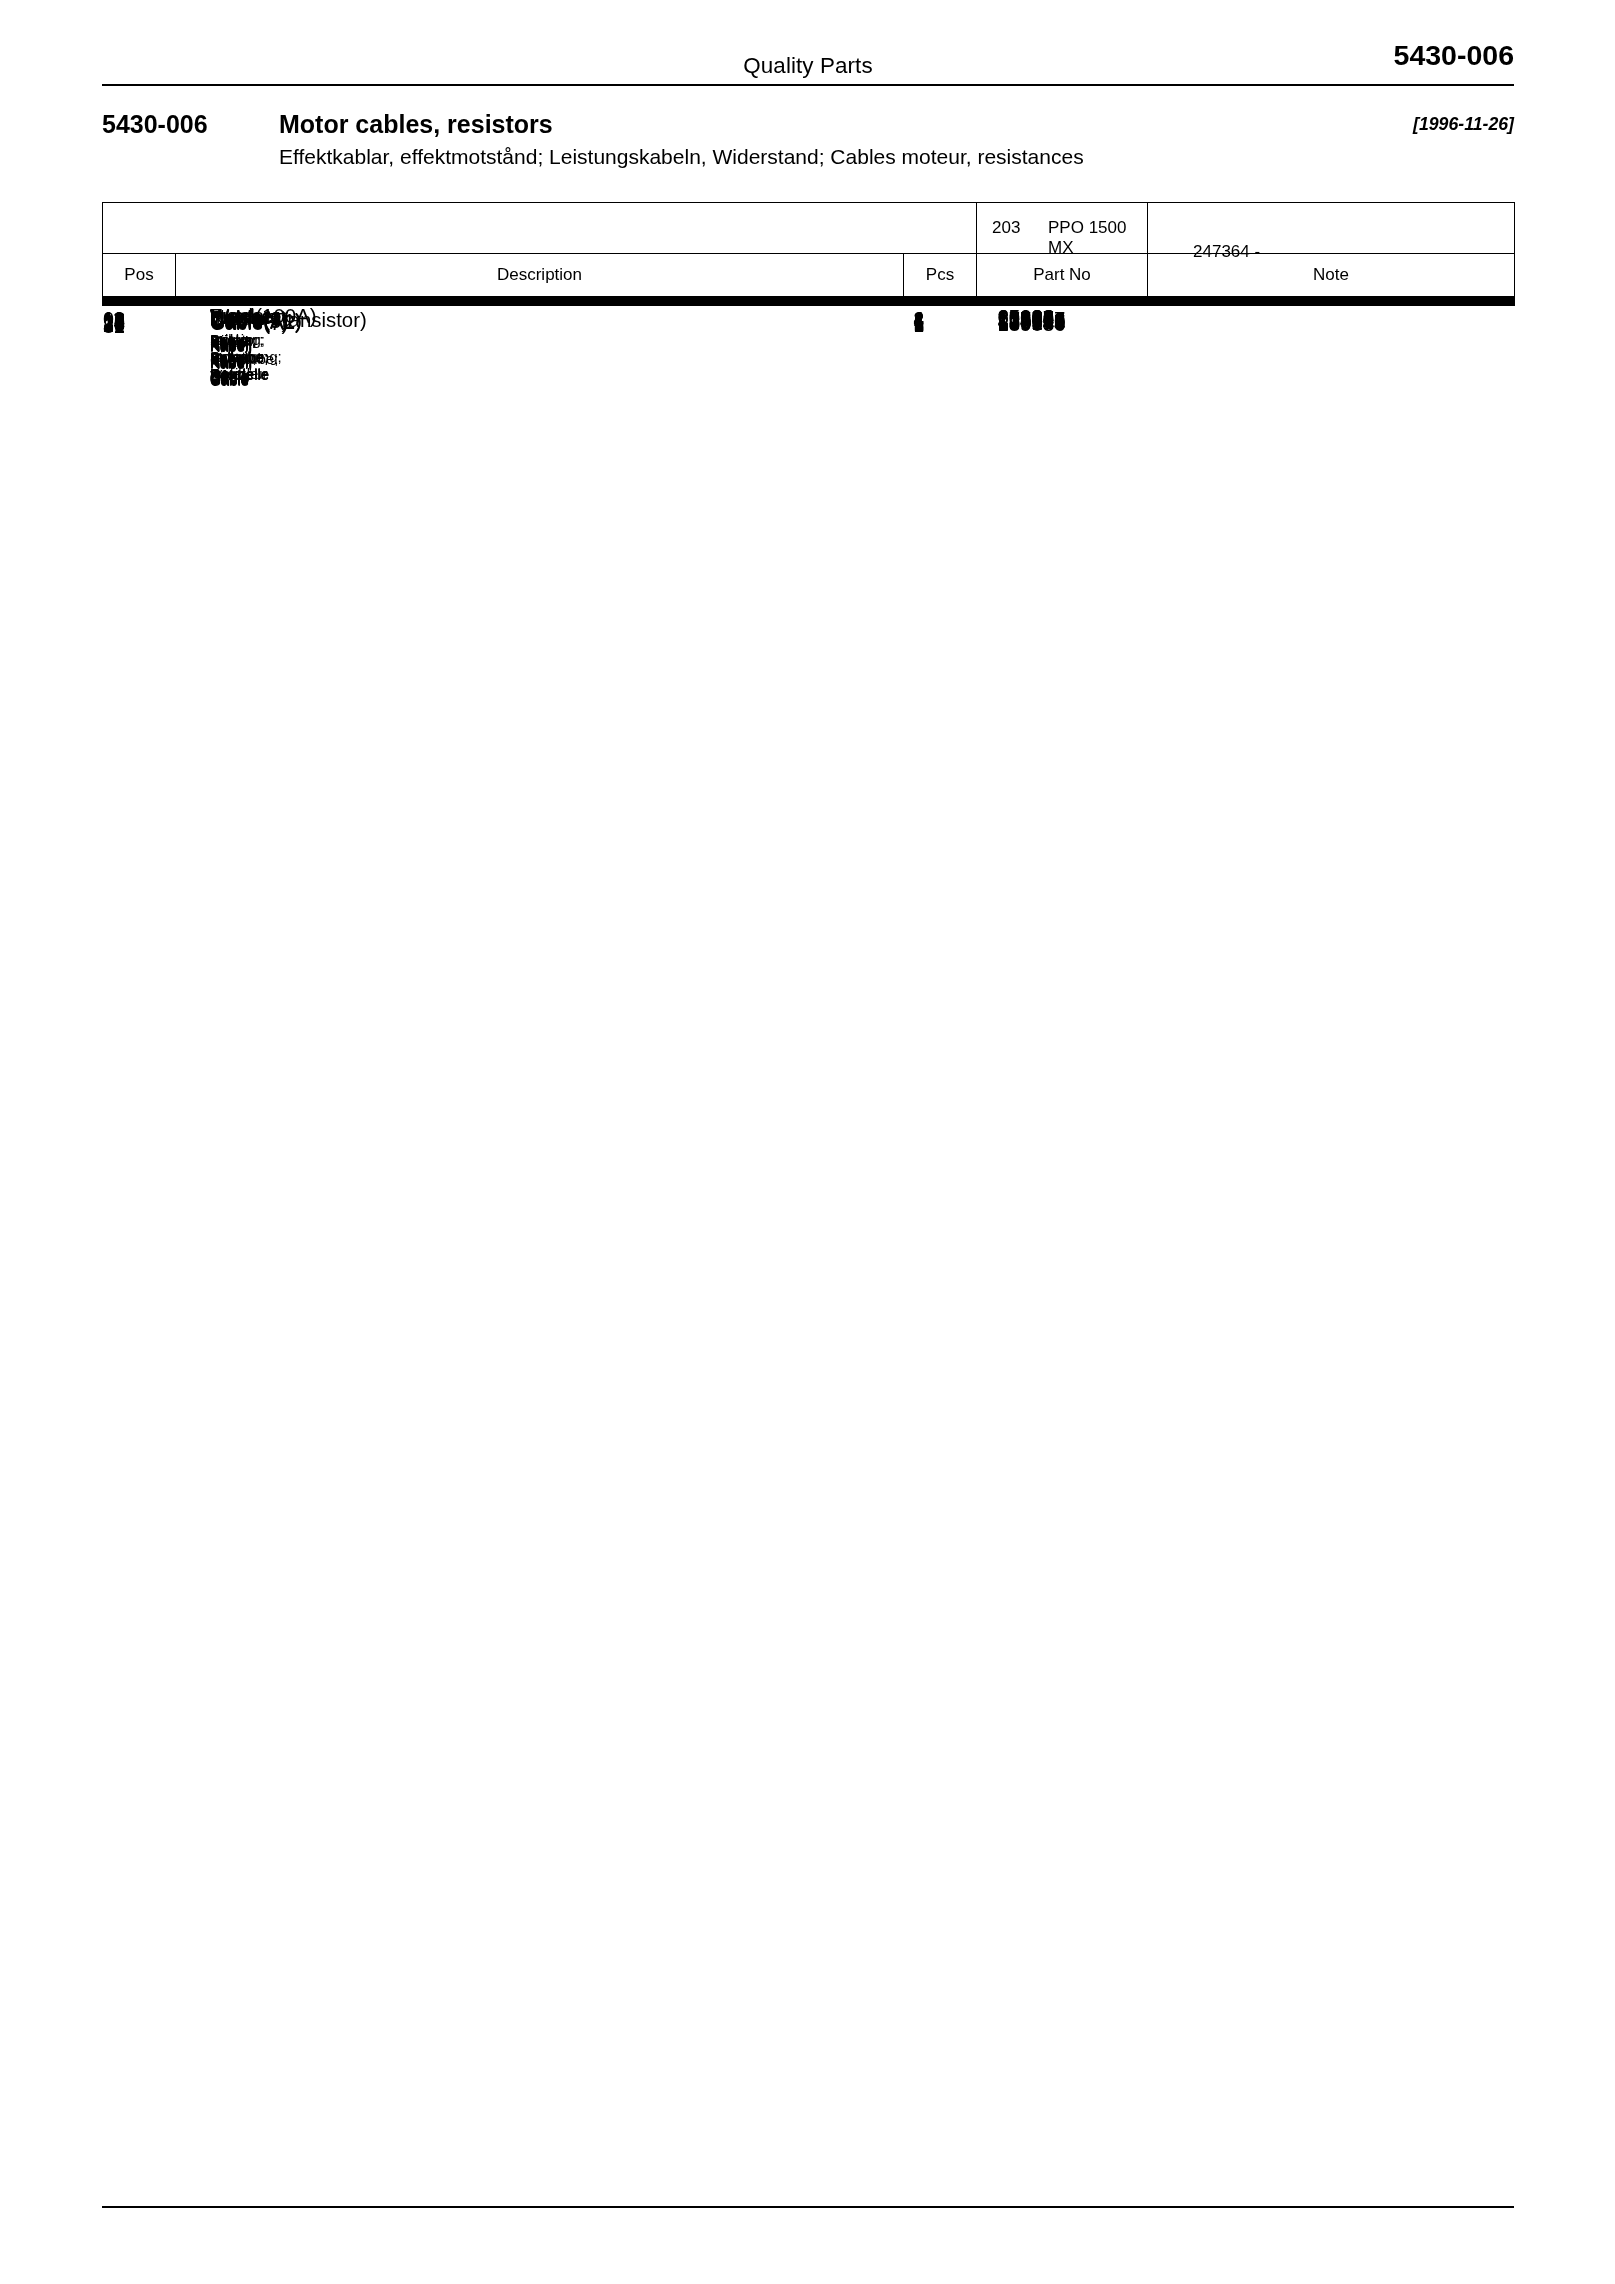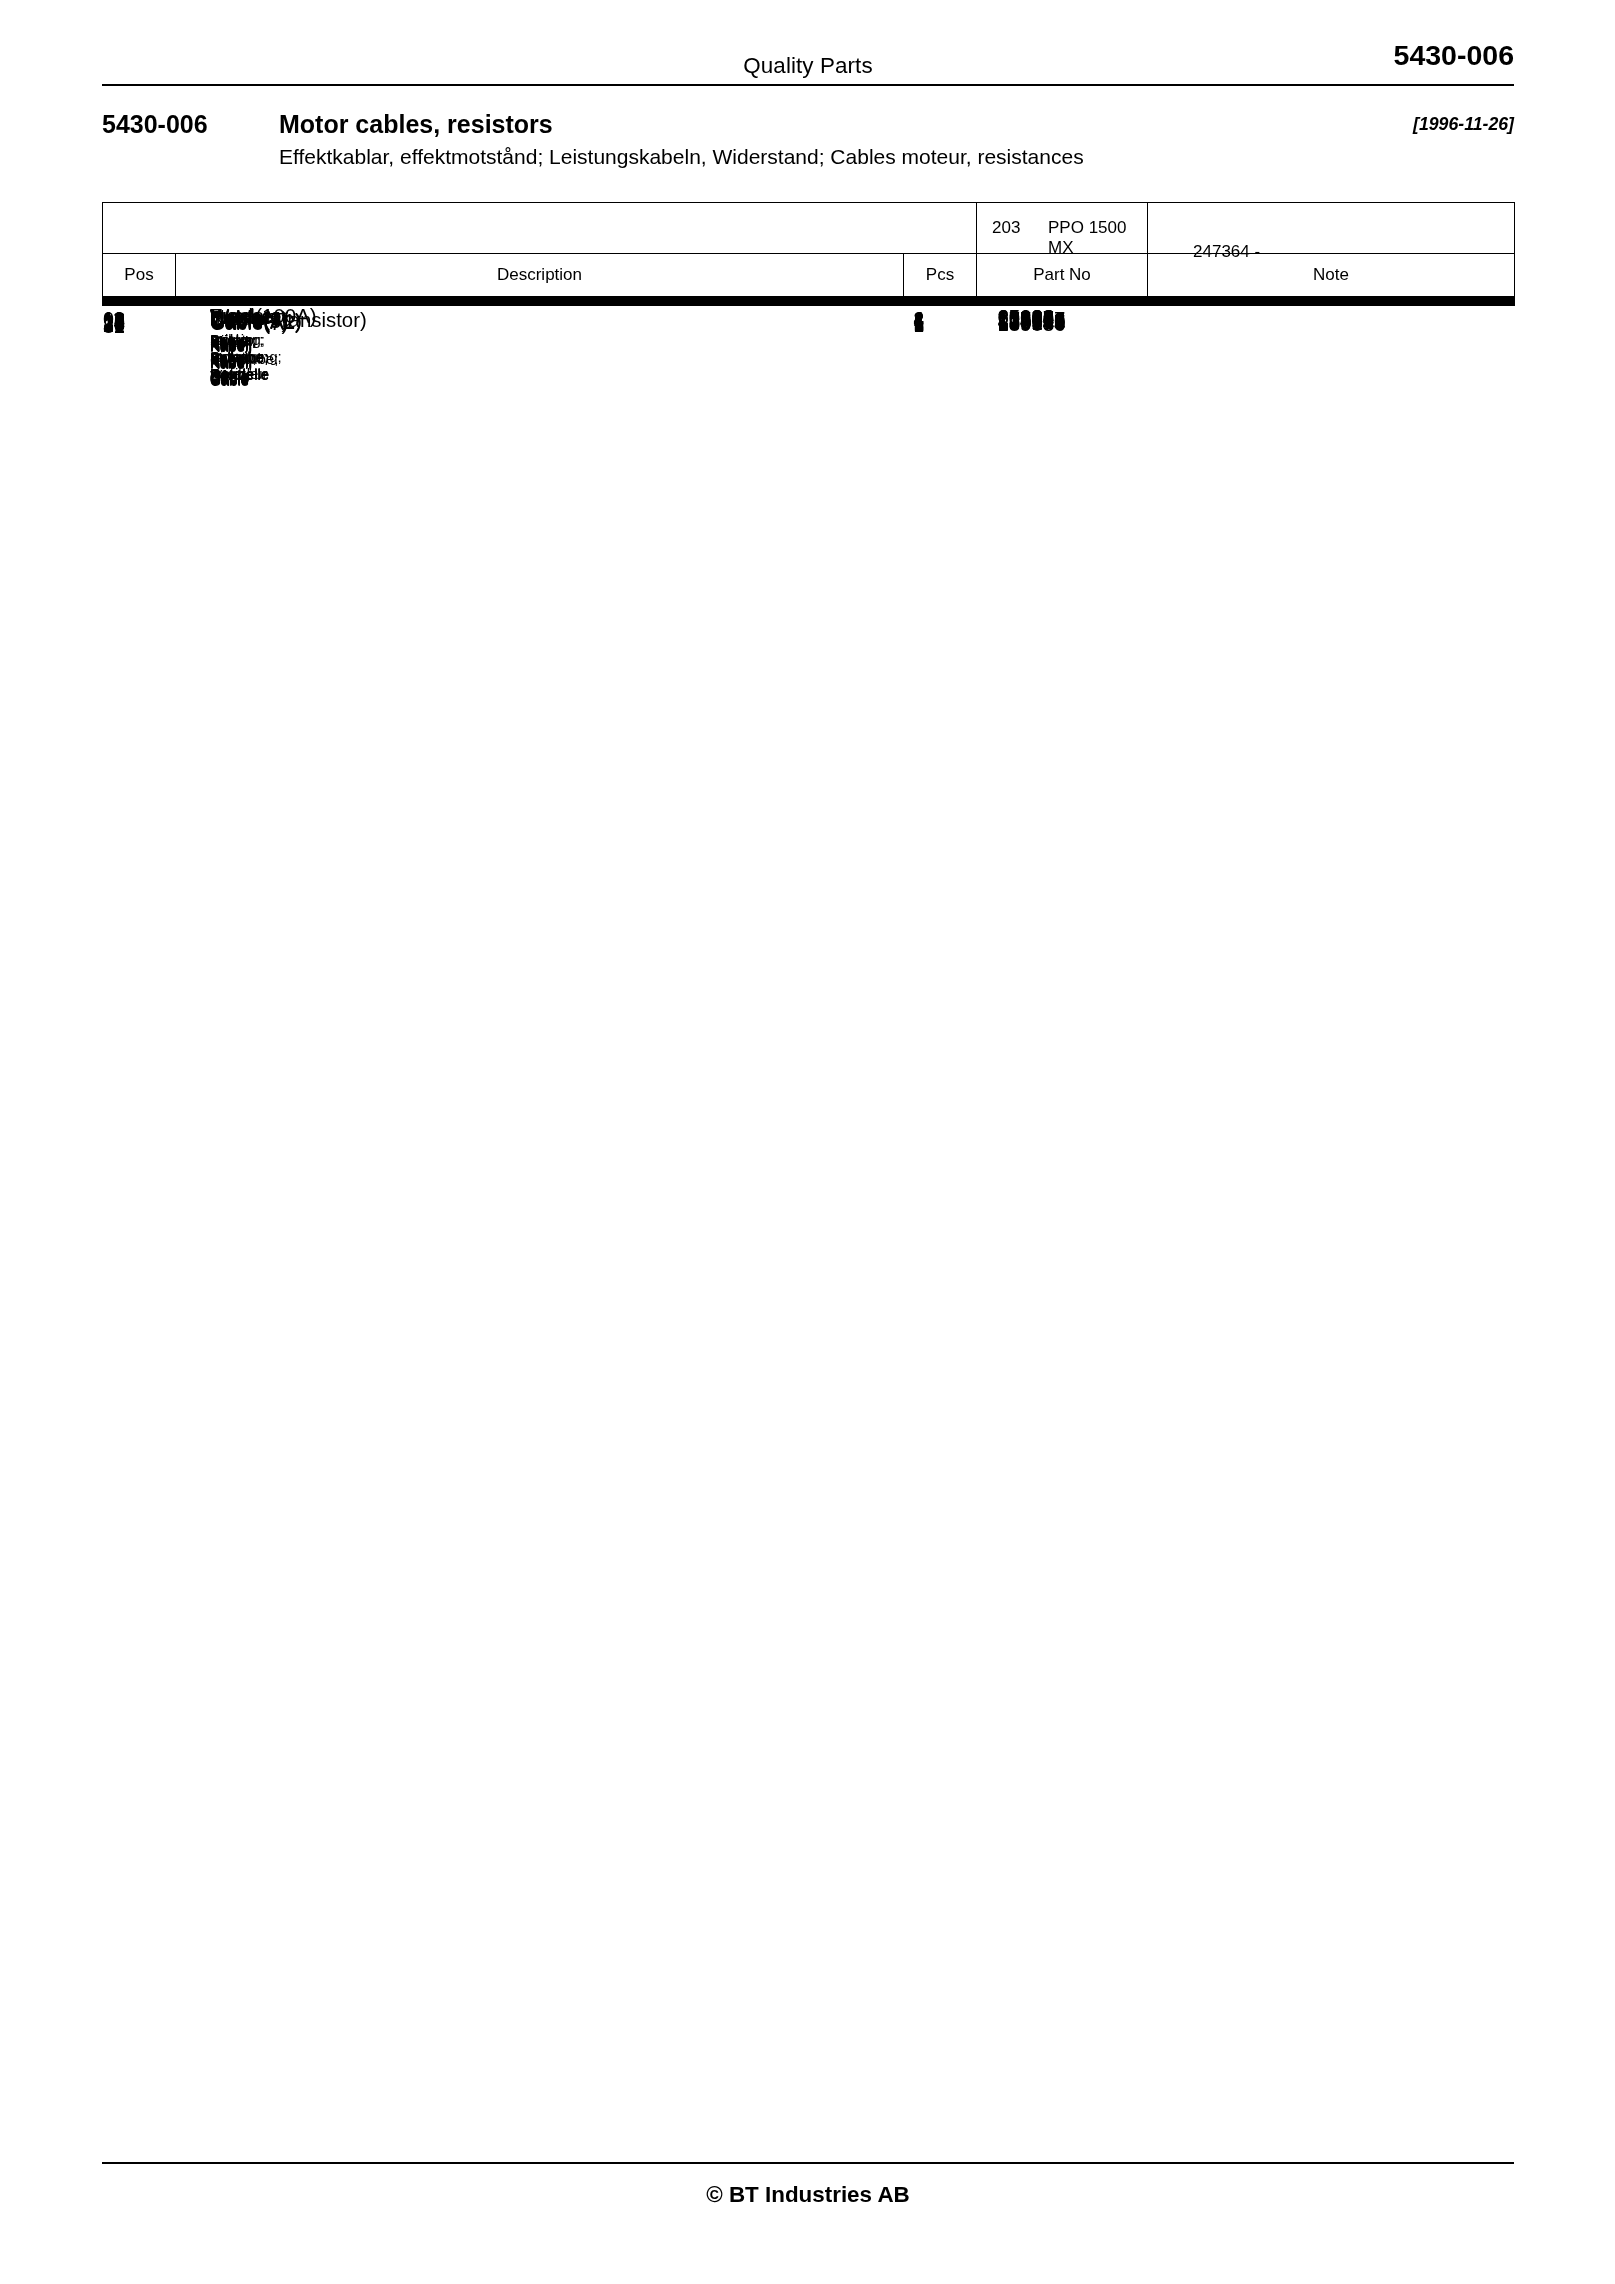--- a/index.html
+++ b/index.html
@@ -406,17 +406,16 @@
           </td>
           <td>
             <span class="cellstack"><span class="rowline"><span class="note-txt"></span></span></span>
           </td>
         </tr>
       </tbody>
   </table>
 
   <div class="footer">
     <div class="footer-rule"></div>
-    <div class="footer-txt">© BT Industries AB</div>
   </div>
 
 </div>
 
 
 </body></html>

